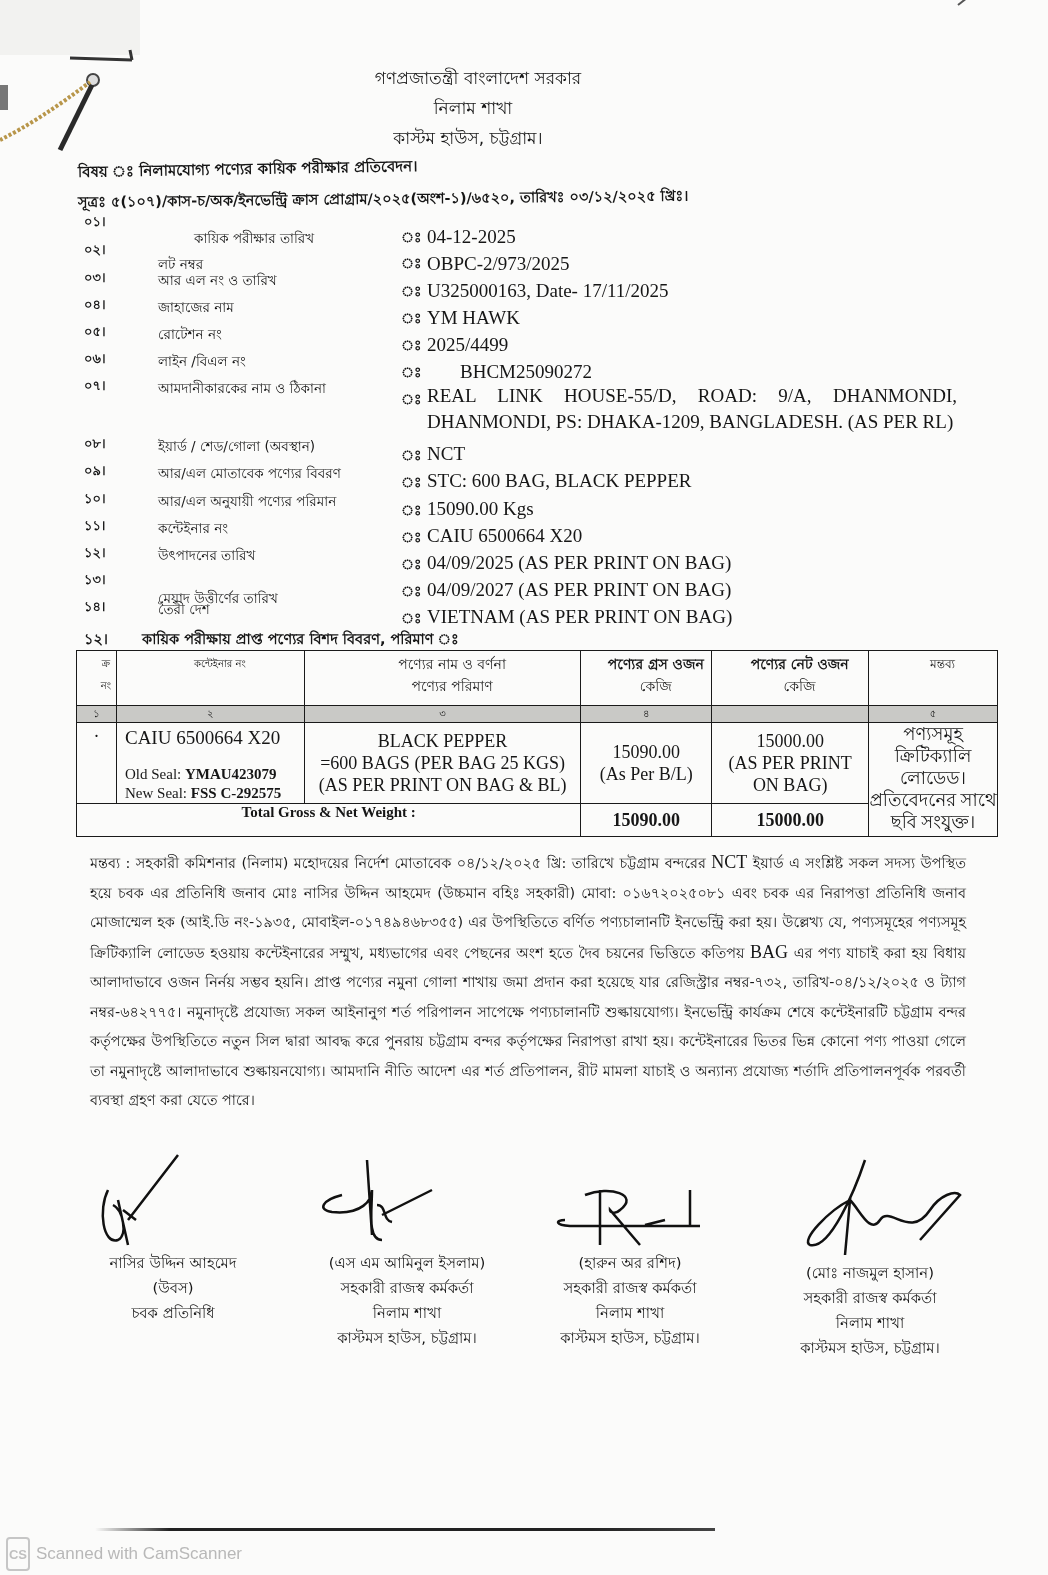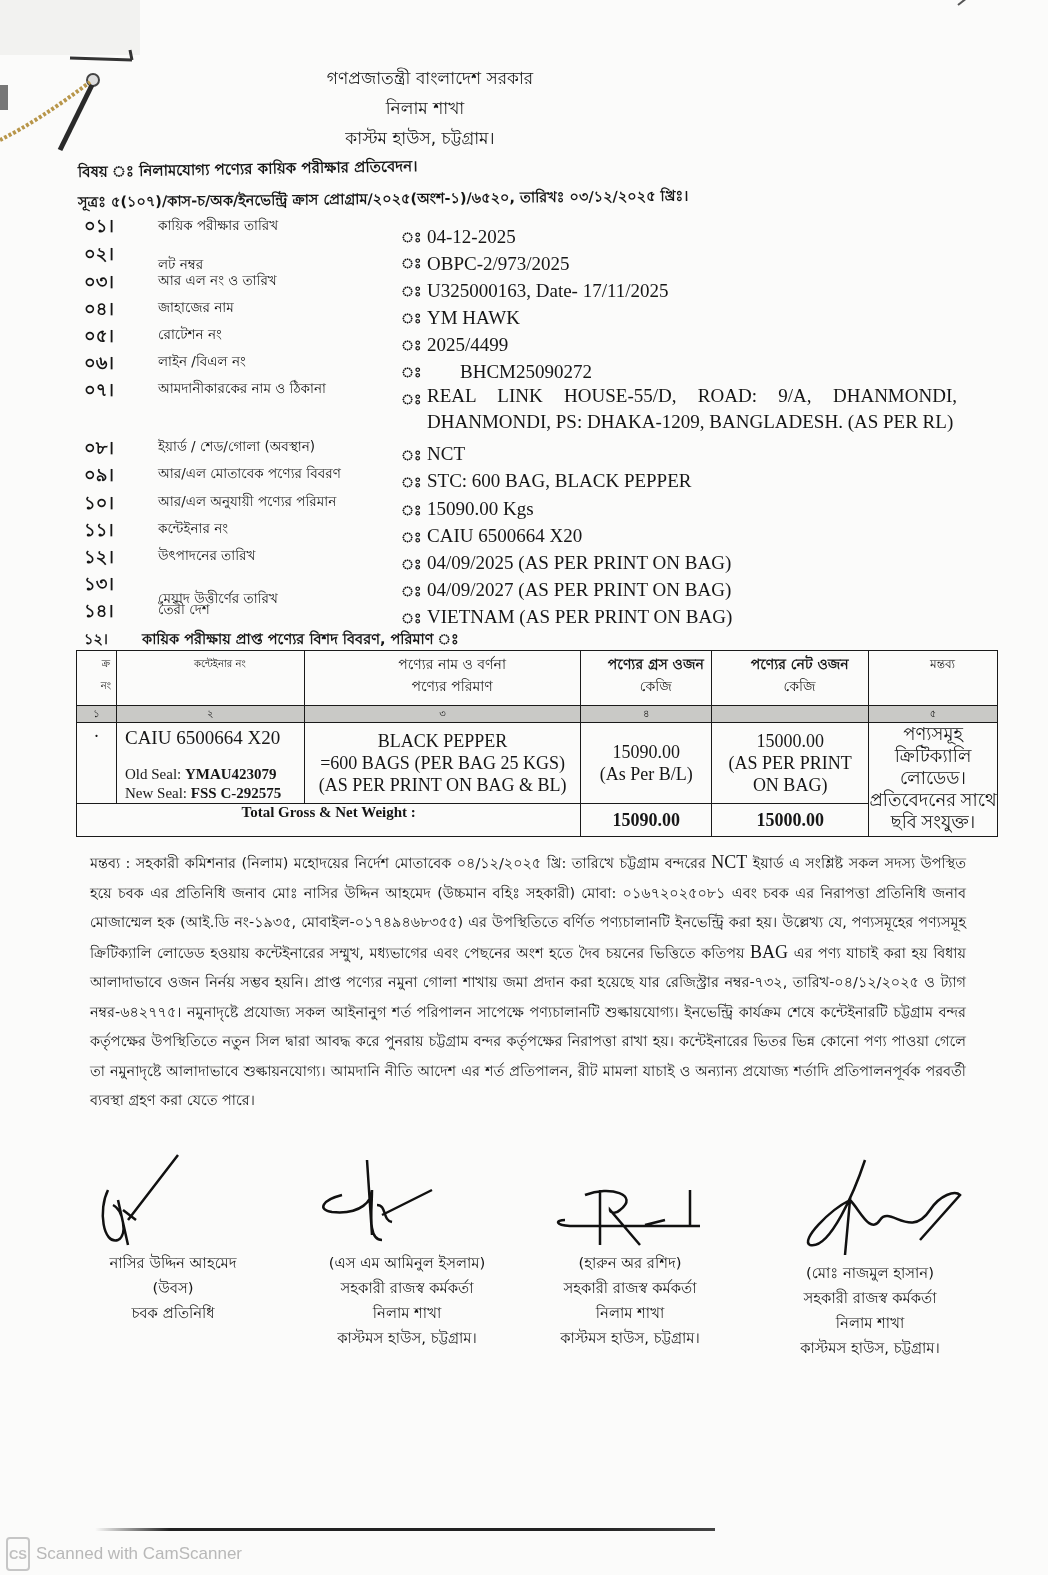--- a/index.html
+++ b/index.html
@@ -4,26 +4,26 @@
 <style>
   html, body { margin:0; padding:0; }
   body {
     width:1048px; height:1575px; position:relative; overflow:hidden;
     background:#fbfbfa; color:#161616;
     font-family:"DejaVu Sans", sans-serif;
   }
   .page { position:absolute; inset:0; }
   .corner-mark { position:absolute; left:958px; top:4px; width:24px; height:2px; background:#555; transform:rotate(-38deg); transform-origin:left center; }
   .binder { position:absolute; left:0; top:0; width:170px; height:160px; }
-  .header { position:absolute; left:0; width:860px; text-align:center; font-size:17px; line-height:29px; }
+  .header { position:absolute; left:0; width:860px; text-align:center; font-size:17px; line-height:29px;padding-left:48px; }
   .subject { position:absolute; left:78px; top:160px; font-size:15px; font-weight:bold; transform:rotate(-1deg); transform-origin:left; }
   .ref { position:absolute; left:78px; top:191px; font-size:14.5px; font-weight:bold; transform:rotate(-0.6deg); transform-origin:left; white-space:nowrap; }
   .items { position:absolute; left:84px; top:212px; width:900px; }
   .item { position:absolute; left:0; width:900px; }
-  .item .num { position:absolute; left:0; font-size:18px; font-weight:bold; }
+  .item .num { position:absolute; left:0; font-size:13px; font-weight:bold; }
   .item .lbl { position:absolute; left:74px; font-size:13.5px; }
   .item .colon { position:absolute; left:317px; font-size:14px; font-weight:bold; }
   .item .val { position:absolute; left:343px; font-family:"Liberation Serif", serif; font-size:19px; line-height:26px; }
   .item .val.just { width:530px; text-align:justify; text-align-last:justify; }
   .sec15 { position:absolute; left:84px; top:628px; font-size:14.5px; font-weight:bold; }
   .sec15 .t { position:absolute; left:58px; white-space:nowrap; }
   table.goods { position:absolute; left:76px; top:650px; width:922px; border-collapse:collapse; }
   table.goods td, table.goods th { border:1.5px solid #1a1a1a; text-align:center; vertical-align:middle; padding:0; }
   table.goods th { font-weight:normal; font-size:14px; line-height:22px; height:52px; vertical-align:top; padding-top:2px;padding-left:19px; }
   table.goods th.small { font-size:10px; }
@@ -65,21 +65,21 @@
     <div class="header" style="top:94px; left:-5px;">নিলাম শাখা</div>
     <div class="header" style="top:124px; left:-10px;">কাস্টম হাউস, চট্টগ্রাম।</div>
   </div>
 
   <div class="subject">বিষয় ঃ নিলামযোগ্য পণ্যের কায়িক পরীক্ষার প্রতিবেদন।</div>
   <div class="ref">সূত্রঃ ৫(১০৭)/কাস-চ/অক/ইনভেন্ট্রি ক্রাস প্রোগ্রাম/২০২৫(অংশ-১)/৬৫২০, তারিখঃ ০৩/১২/২০২৫ খ্রিঃ।</div>
 
   <div class="items">
     <div class="item" style="top:0px;">
       <span class="num" style="top:0px;">০১।</span>
-      <span class="lbl" style="top:3px;">কায়িক পরীক্ষার তারিখ</span>
+      <span class="lbl" style="top:16px;margin-left:36px;">কায়িক পরীক্ষার তারিখ</span>
       <span class="colon" style="top:14px;">ঃ</span>
       <span class="val" style="top:12px;">04-12-2025</span>
     </div>
     <div class="item" style="top:28px;">
       <span class="num" style="top:0px;">০২।</span>
       <span class="lbl" style="top:14px;text-align:right;">লট নম্বর</span>
       <span class="colon" style="top:12px;">ঃ</span>
       <span class="val" style="top:11px;">OBPC-2/973/2025</span>
     </div>
     <div class="item" style="top:56px;">

